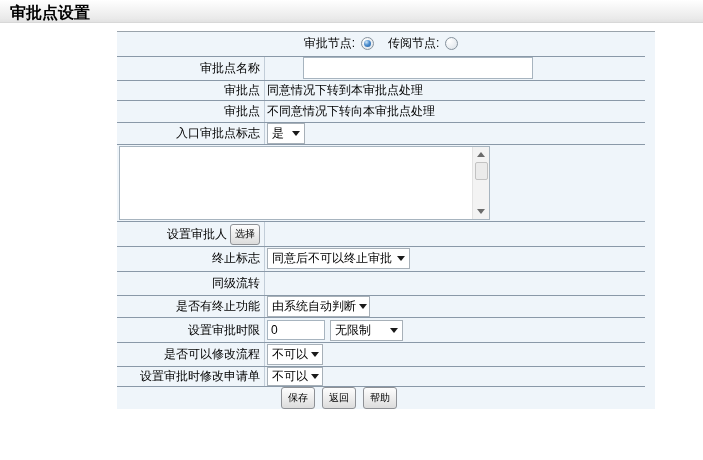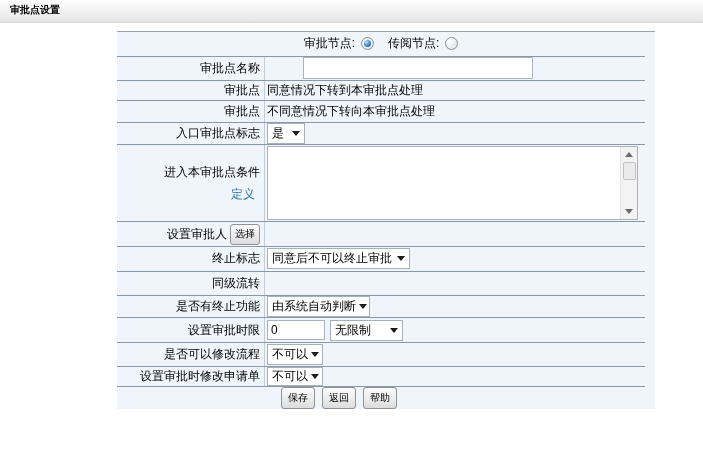--- a/index.html
+++ b/index.html
@@ -3,21 +3,21 @@
 <meta charset="utf-8">
 <style>
   * { margin:0; padding:0; box-sizing:border-box; }
   html,body { width:703px; height:460px; background:#fff; overflow:hidden;
     font-family:"Liberation Sans","DejaVu Sans",sans-serif; font-size:12px; color:#000; }
 
   
   .header { position:absolute; left:0; top:0; width:703px; height:23px;
     background:linear-gradient(#ffffff, #e9e9e9 85%, #e2e2e2);
     border-bottom:1px solid #d8d8d8; }
-  .page-title { position:absolute; left:10px; top:3px; font-size:10px; font-weight:bold; color:#000; }
+  .page-title { position:absolute; left:10px; top:3px; font-size:16px; font-weight:bold; color:#000; }
 
   
   .form-table { position:absolute; left:117px; top:31px; width:538px; height:378px;
     background:#eff5fa; border-top:1px solid #9aa3ab; padding-right:10px;
     display:flex; flex-direction:column; }
   .row { display:flex; align-items:center; border-bottom:1px solid #8a99a8; }
   .lbl { width:148px; min-width:148px; align-self:stretch; display:flex; align-items:center;
     justify-content:flex-end; text-align:right; padding-right:4px;
     border-right:1px solid #c2cdd8; }
   .fld { flex:1; display:flex; align-items:center; padding-left:2px; }
@@ -116,26 +116,20 @@
     <div class="lbl">入口审批点标志</div>
     <div class="fld">
       <div class="sel" style="width:38px">
         <span class="sel-text">是</span>
         <span class="sel-arrow"></span>
       </div>
     </div>
   </div>
 
   <div class="row r6">
-    <div class="lbl">
-      <div class="cond-lines">
-        <span>进入本审批点条件</span>
-        <span class="link" style="margin-right:5px">定义</span>
-      </div>
-    </div>
     <div class="fld" style="align-items:flex-start;">
       <div class="ta">
         <div class="ta-sb">
           <div class="sb-btn">
               <span class="tri-up"></span>
             </div>
           <div class="sb-thumb"></div>
           <div class="sb-fill"></div>
           <div class="sb-btn">
               <span class="tri-down"></span>

